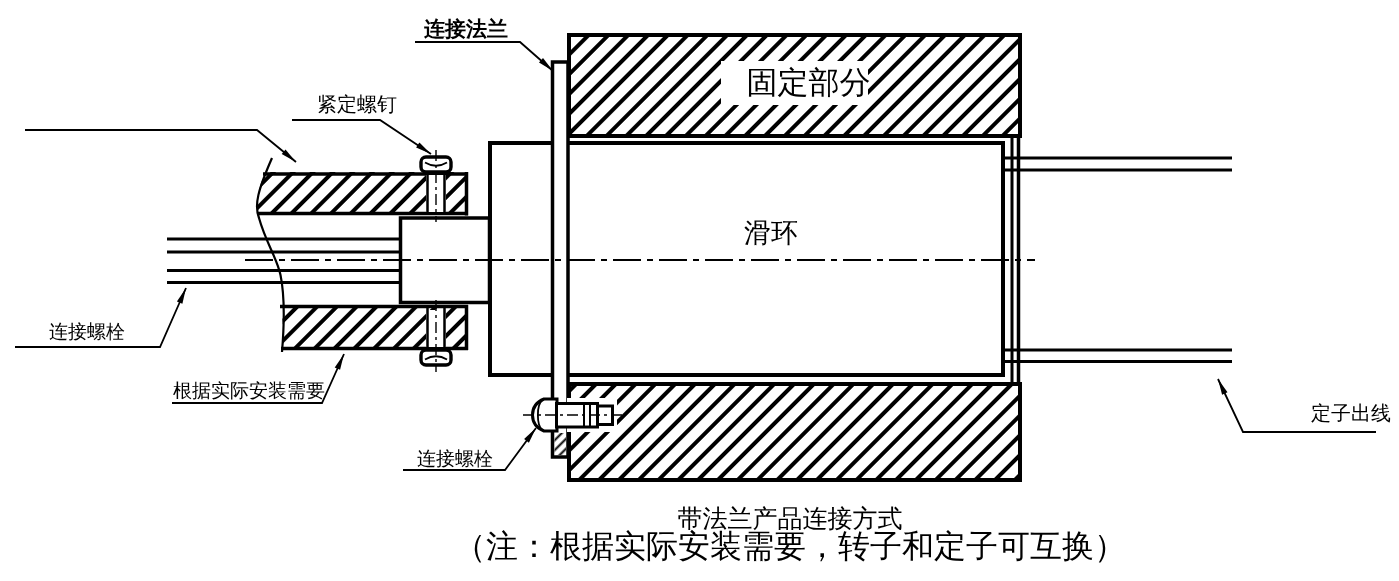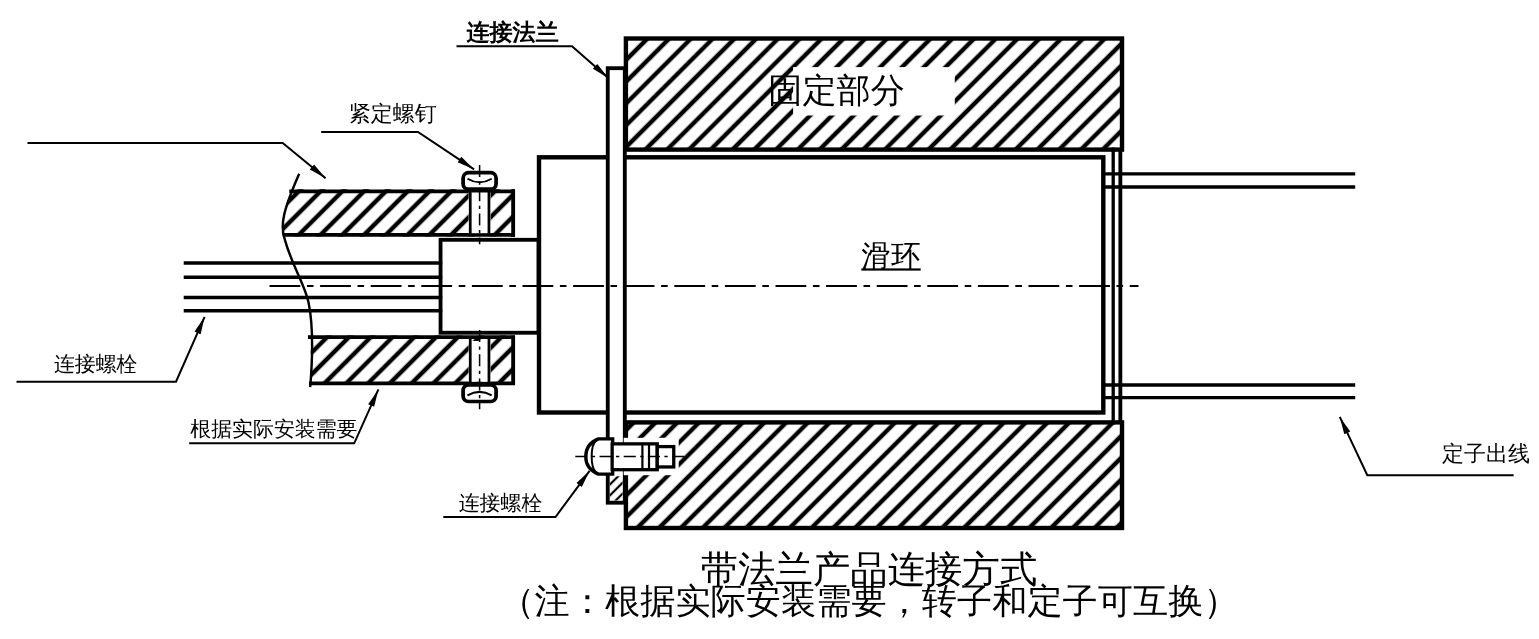--- a/index.html
+++ b/index.html
@@ -15,21 +15,21 @@
     position:absolute;
     color:#000;
     white-space:nowrap;
     font-family:"Liberation Serif","DejaVu Serif",serif;
   }
   .lbl.center{text-align:center;}
   .f19{font-size:19px;line-height:20px;}
   .f20{font-size:20px;line-height:21px;margin-left:21px;}
   .f21{font-size:21px;line-height:22px;font-weight:bold;}
   .f24{font-size:32px;line-height:27px;}
-  .f25{font-size:34px;line-height:27px;}
+  .f25{font-size:25px;line-height:27px;}
   .f27{font-size:27px;line-height:28px;}
   .f31{font-size:31px;line-height:38px;}
 </style>
 </head>
 <body>
 
 <div id="canvas">
 
   <svg id="drawing" width="1399" height="581" viewBox="0 0 1399 581" xmlns="http://www.w3.org/2000/svg">
     <defs>
@@ -135,23 +135,23 @@
       <polygon points="536,428 528.9,442.7 524.1,439.1"></polygon>
       <polygon points="1218,379 1227.5,392.2 1222.1,394.8"></polygon>
     </g>
   </svg>
 
 
   <div class="lbl f20" style="left:296px;top:94px;">紧定螺钉</div>
 
   <div class="lbl f21" style="left:424px;top:18px;">连接法兰</div>
 
-  <div class="lbl center f31" style="left:687px;top:64px;width:147px;">固定部分</div>
+  <div class="lbl center f31" style="left:735px;top:64px;width:147px;">固定部分</div>
 
-  <div class="lbl f27" style="left:783px;top:219px;text-decoration:underline;">滑环</div>
+  <div class="lbl f27" style="left:744px;top:219px;">滑环</div>
 
   <div class="lbl f19" style="left:49px;top:322px;">连接螺栓</div>
 
   <div class="lbl f19" style="left:173px;top:381px;">根据实际安装需要</div>
 
   <div class="lbl f19" style="left:417px;top:449px;">连接螺栓</div>
 
   <div class="lbl f20" style="left:1290px;top:403px;">定子出线</div>
 
   <div class="lbl center f25" style="left:520px;top:505px;width:540px;">带法兰产品连接方式</div>

